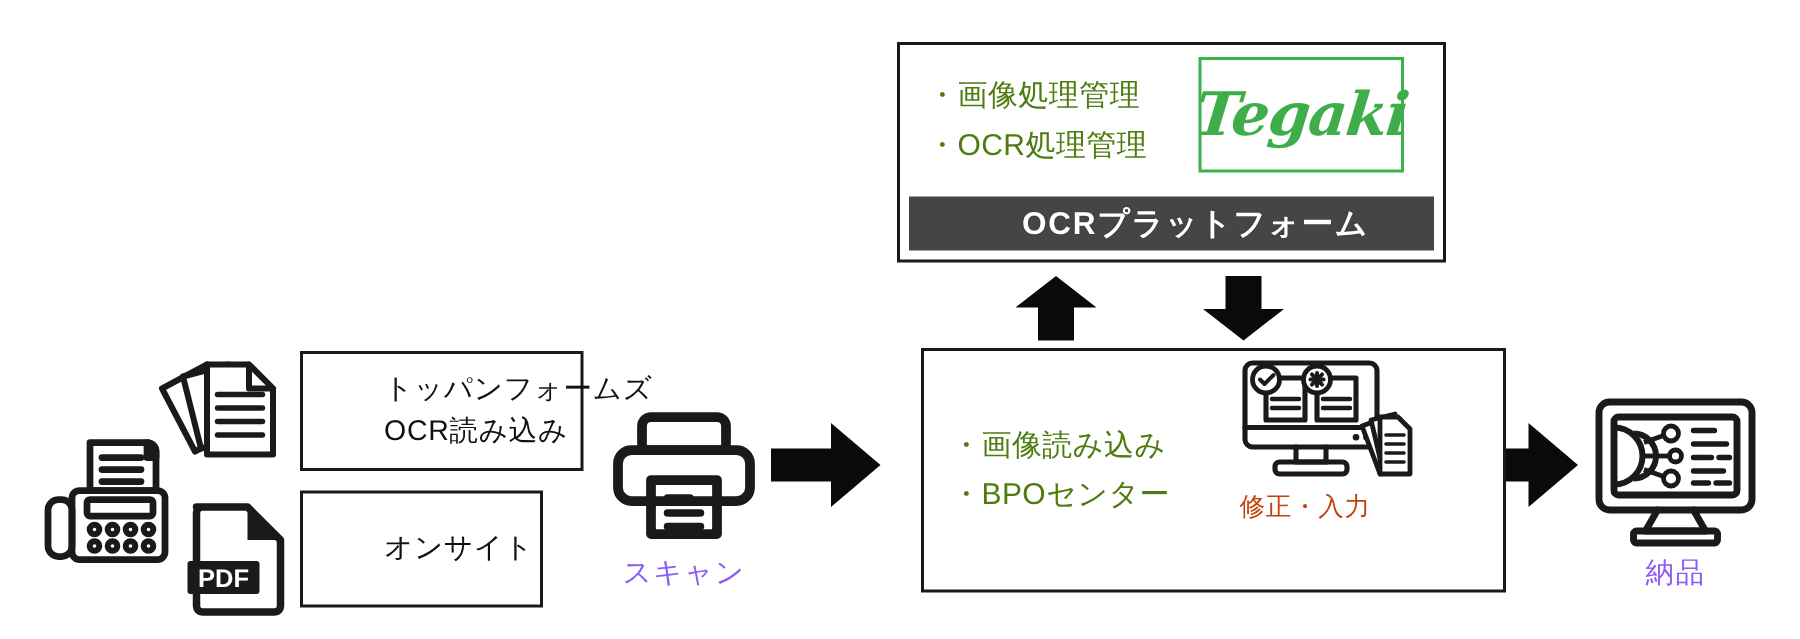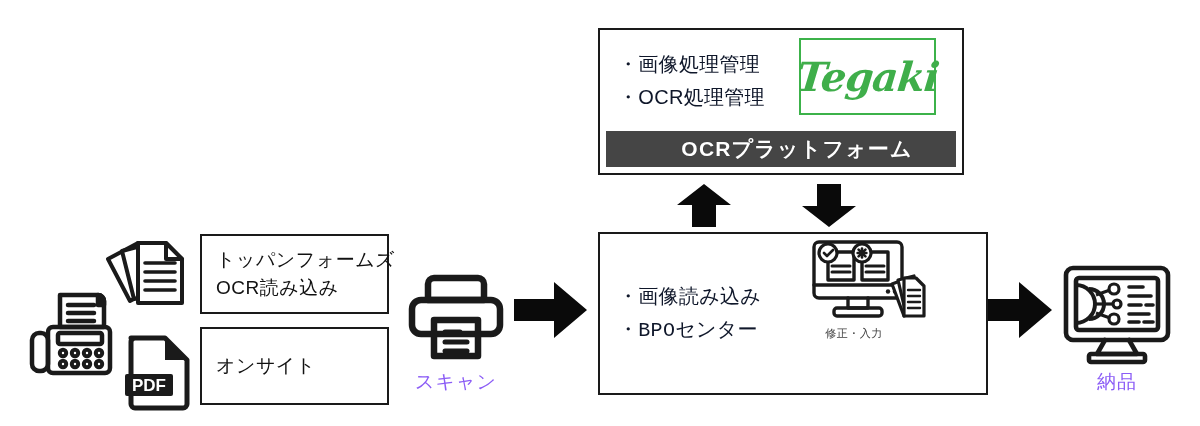--- a/index.html
+++ b/index.html
@@ -19,33 +19,34 @@
     background:#ffffff;
     box-sizing:border-box;
   }
   .src-box{
     display:flex;flex-direction:column;justify-content:center;
     padding-left:14px;
   }
   .src-line{
     font-size:19px;line-height:28px;letter-spacing:.5px;color:#111;
     white-space:nowrap;
+    margin-left:40px;
   }
 
   
   .panel{
     border:2px solid #1a1a1a;background:#fff;box-sizing:border-box;
     display:flex;flex-direction:column;
   }
   .panel-body{flex:1;position:relative;}
   .bullets{
     position:absolute;left:18px;top:50%;transform:translateY(-50%);
   }
   .bullet{
-    font-size:20px;line-height:33px;white-space:nowrap;color:#0f172a;
+    font-size:20px;line-height:33px;white-space:nowrap;color:#4d7c0f;
     letter-spacing:.3px;
   }
   .banner{
     background:#454545;color:#ffffff;
     font-weight:bold;font-size:21px;letter-spacing:1.2px;
     display:flex;align-items:center;justify-content:center;
     text-shadow:0 0 1px rgba(0,0,0,.4);
     padding-left:32px;
   }
 
@@ -61,21 +62,21 @@
     transform:skewX(-6deg);
     line-height:1;
   }
 
   
   .cap{
     position:absolute;text-align:center;font-size:19px;color:#8b5cf6;
     letter-spacing:1px;white-space:nowrap;
   }
   .cap-sm{
-    position:absolute;text-align:center;font-size:11px;color:#404040;
+    position:absolute;text-align:center;font-size:17px;color:#c2410c;
     letter-spacing:.5px;white-space:nowrap;
   }
 
   svg{display:block;overflow:visible;}
 </style>
 </head>
 <body>
 
 <div id="stage">
 
@@ -132,21 +133,21 @@
       <rect x="2" y="40" width="48" height="22" rx="2" fill="#1a1a1a"></rect>
       <text x="26" y="57" text-anchor="middle" fill="#ffffff" font-family="Liberation Sans, sans-serif" font-size="17" font-weight="bold">PDF</text>
     </svg>
   </div>
 
   <div class="abs obox src-box" style="left:200px;top:234px;width:189px;height:80px;">
     <div class="src-line">トッパンフォームズ</div>
     <div class="src-line">OCR読み込み</div>
   </div>
 
-  <div class="abs obox src-box" style="left:200px;top:327px;width:189px;height:78px;">
+  <div class="abs obox src-box" style="left:200px;top:327px;width:162px;height:78px;">
     <div class="src-line">オンサイト</div>
   </div>
 
   <div class="abs" style="left:408px;top:272px;">
     <svg width="96" height="92" viewBox="0 0 96 92">
       <g fill="none" stroke="#1a1a1a" stroke-width="6.5" stroke-linejoin="round" stroke-linecap="round">
         <path d="M26 6 h44 a6 6 0 0 1 6 6 v16 h-56 v-16 a6 6 0 0 1 6 -6 z"></path>
         <rect x="4" y="28" width="88" height="34" rx="9"></rect>
         <path d="M26 48 h44 v36 h-44 z"></path>
       </g>
@@ -188,21 +189,21 @@
     <svg width="56" height="44" viewBox="0 0 56 44">
       <path d="M28 0 L55 21 H40 V43 H16 V21 H1 Z" fill="#0a0a0a"></path>
     </svg>
   </div>
   <div class="abs" style="left:801px;top:184px;">
     <svg width="56" height="44" viewBox="0 0 56 44">
       <path d="M28 43 L55 22 H40 V0 H16 V22 H1 Z" fill="#0a0a0a"></path>
     </svg>
   </div>
 
-  <div class="abs panel" style="left:598px;top:232px;width:390px;height:163px;font-family:Liberation Mono, monospace;">
+  <div class="abs panel" style="left:614px;top:232px;width:390px;height:163px;">
     <div class="panel-body">
       <div class="bullets">
         <div class="bullet">・画像読み込み</div>
         <div class="bullet">・BPOセンター</div>
       </div>
 
       <div style="position:absolute;left:196px;top:6px;">
         <svg width="130" height="88" viewBox="0 0 130 88">
           <g fill="none" stroke="#1a1a1a" stroke-width="3.4" stroke-linejoin="round" stroke-linecap="round">
 

